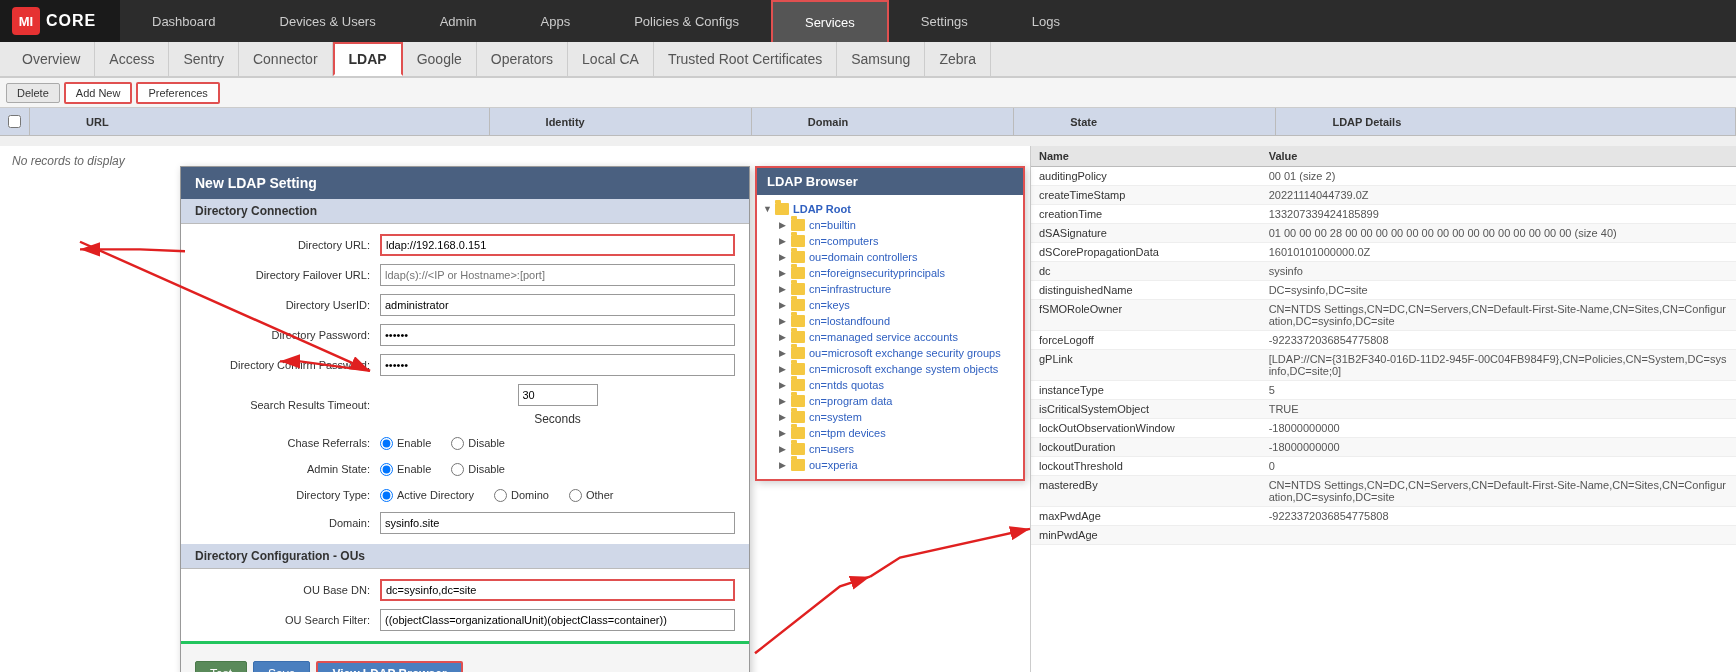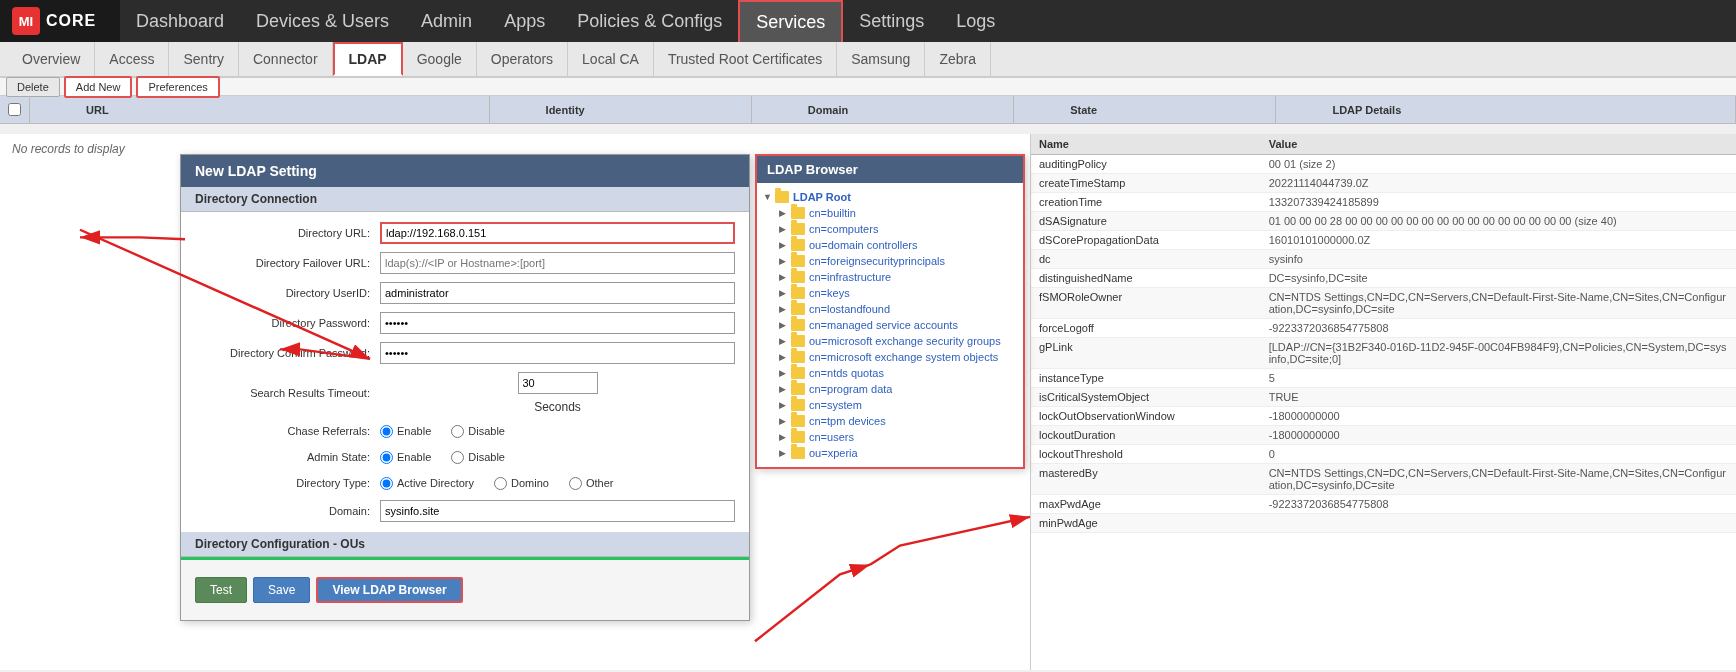--- a/index.html
+++ b/index.html
@@ -41,26 +41,26 @@
       letter-spacing: 1px;
     }
     .nav-items {
       display: flex;
       align-items: center;
       height: 100%;
       flex: 1;
     }
     .nav-item {
       color: #ccc;
-      padding: 0 16px;
+      padding: 0 32px;
       height: 100%;
       display: flex;
       align-items: center;
       cursor: pointer;
-      font-size: 18px;
+      font-size: 13px;
       text-decoration: none;
     }
     .nav-item.active {
       background: #555;
       color: white;
       border: 2px solid #e05050;
       border-bottom: none;
     }
 
     
@@ -89,21 +89,21 @@
       border: 2px solid #e05050;
       border-bottom: 2px solid white;
     }
 
     
     .toolbar {
       background: #f5f5f5;
       border-bottom: 1px solid #ccc;
       display: flex;
       align-items: center;
-      height: 18px;
+      height: 30px;
       padding: 0 6px;
       gap: 4px;
     }
     .toolbar-btn {
       padding: 3px 10px;
       font-size: 11px;
       cursor: pointer;
       border: 1px solid #aaa;
       border-radius: 2px;
       background: #e8e8e8;
@@ -532,20 +532,34 @@
       <div class="form-row">
         <div class="form-label">Domain:</div>
         <div class="form-control">
           <input type="text" class="form-input" value="sysinfo.site" style="">
         </div>
       </div>
     </div>
 
     <div class="section-title">Directory Configuration - OUs</div>
 
+    <div class="form-table">
+      <div class="form-row">
+        <div class="form-label">OU Base DN:</div>
+        <div class="form-control">
+          <input type="text" class="form-input highlighted" value="dc=sysinfo,dc=site" style="">
+        </div>
+      </div>
+      <div class="form-row">
+        <div class="form-label">OU Search Filter:</div>
+        <div class="form-control">
+          <input type="text" class="form-input" value="((objectClass=organizationalUnit)(objectClass=container))" style="">
+        </div>
+      </div>
+    </div>
 
     <div class="panel-footer">
       <button class="btn-test">Test</button>
       <button class="btn-save">Save</button>
       <button class="btn-view">View LDAP Browser</button>
     </div>
   </div>
 
   <div class="ldap-browser">
     <div class="browser-title">LDAP Browser</div>

